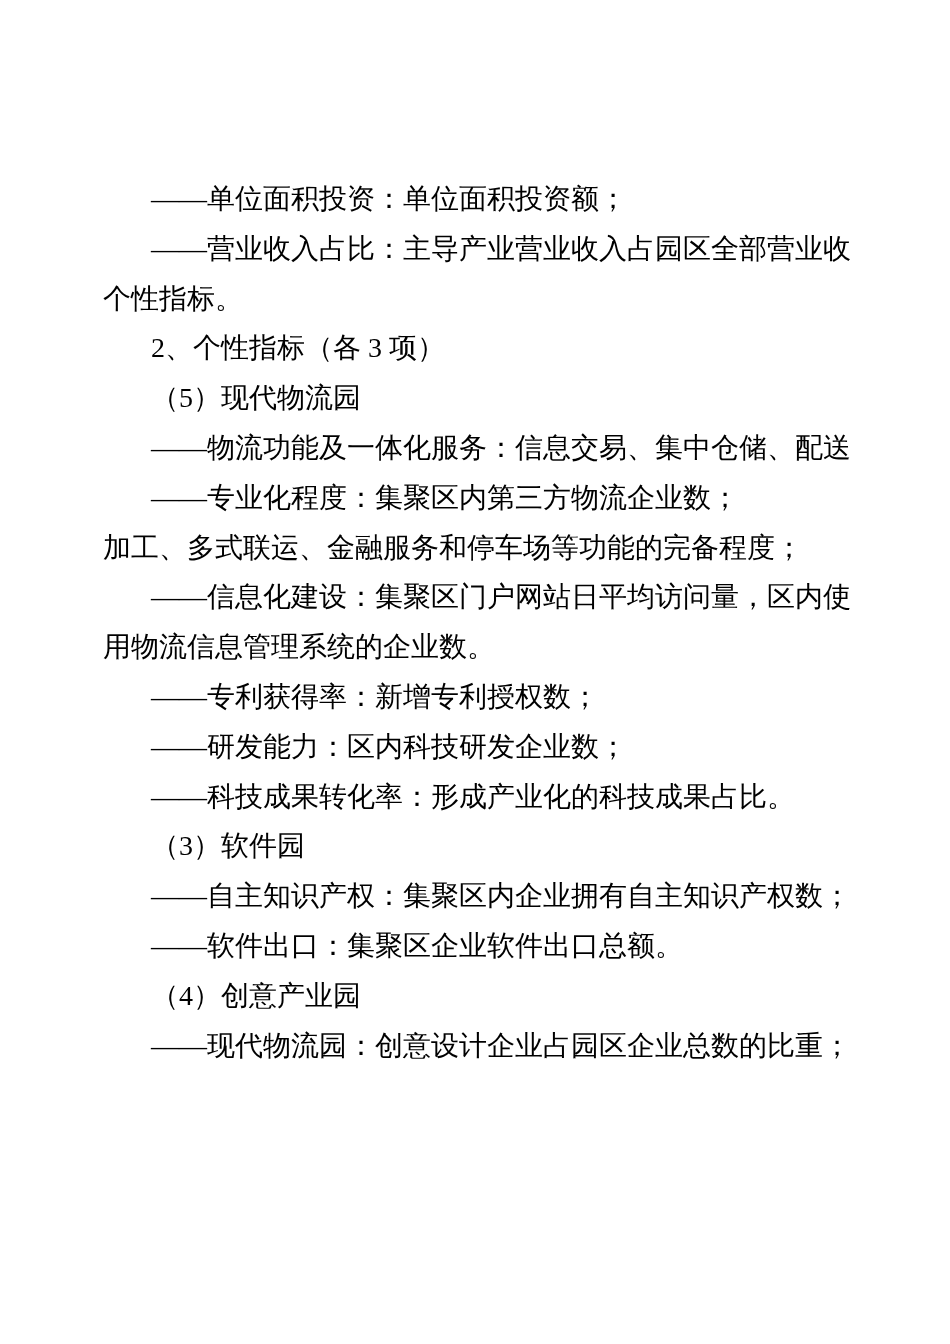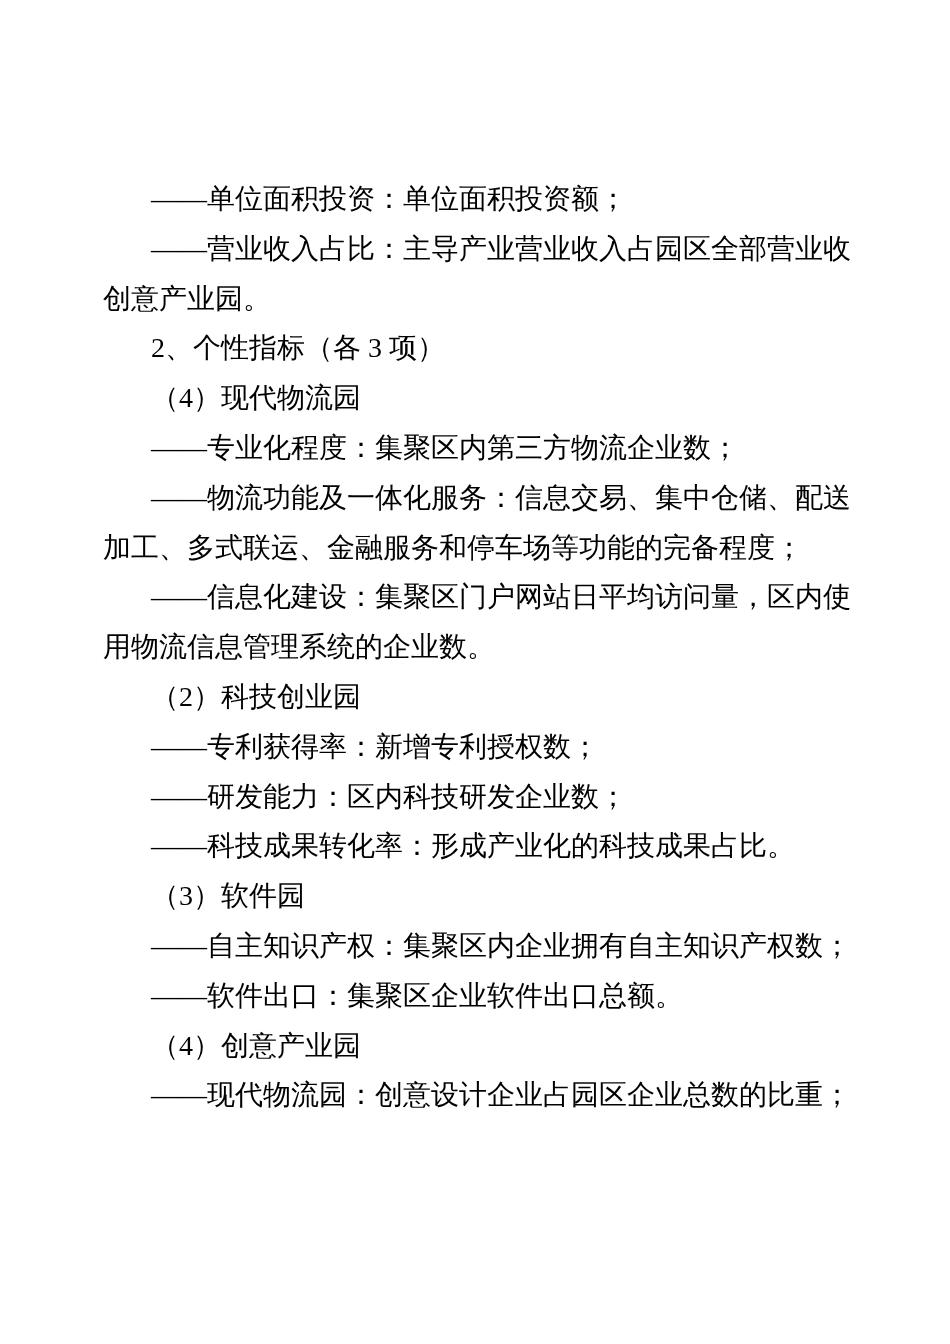--- a/index.html
+++ b/index.html
@@ -31,29 +31,28 @@
   .line.indent {
     text-indent: 48px;
   }
 </style>
 </head>
 <body>
 
 <div class="doc-page">
   <div class="line indent">——单位面积投资：单位面积投资额；</div>
   <div class="line indent">——营业收入占比：主导产业营业收入占园区全部营业收</div>
-  <div class="line">创意产业园。</div>
+  <div class="line">个性指标。</div>
   <div class="line indent">2、个性指标（各 3 项）</div>
-  <div class="line indent">（4）现代物流园</div>
+  <div class="line indent">（5）现代物流园</div>
+  <div class="line indent">——物流功能及一体化服务：信息交易、集中仓储、配送</div>
   <div class="line indent">——专业化程度：集聚区内第三方物流企业数；</div>
-  <div class="line indent">——物流功能及一体化服务：信息交易、集中仓储、配送</div>
   <div class="line">加工、多式联运、金融服务和停车场等功能的完备程度；</div>
   <div class="line indent">——信息化建设：集聚区门户网站日平均访问量，区内使</div>
   <div class="line">用物流信息管理系统的企业数。</div>
-  <div class="line indent">（2）科技创业园</div>
   <div class="line indent">——专利获得率：新增专利授权数；</div>
   <div class="line indent">——研发能力：区内科技研发企业数；</div>
   <div class="line indent">——科技成果转化率：形成产业化的科技成果占比。</div>
   <div class="line indent">（3）软件园</div>
   <div class="line indent">——自主知识产权：集聚区内企业拥有自主知识产权数；</div>
   <div class="line indent">——软件出口：集聚区企业软件出口总额。</div>
   <div class="line indent">（4）创意产业园</div>
   <div class="line indent">——现代物流园：创意设计企业占园区企业总数的比重；</div>
 </div>
 

